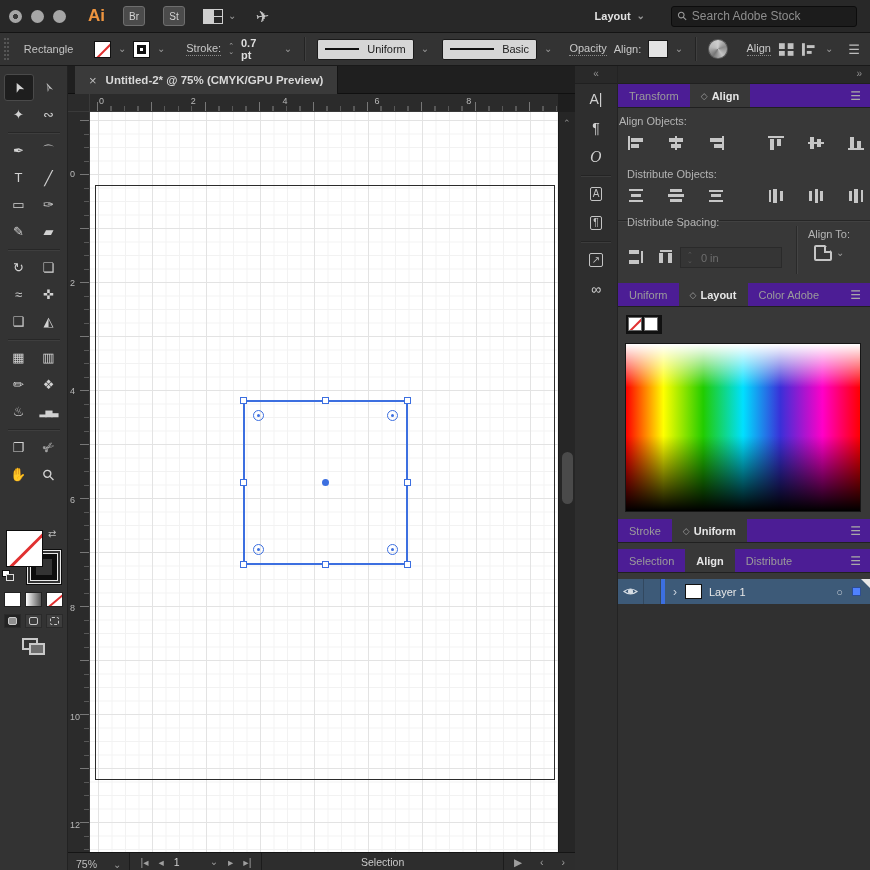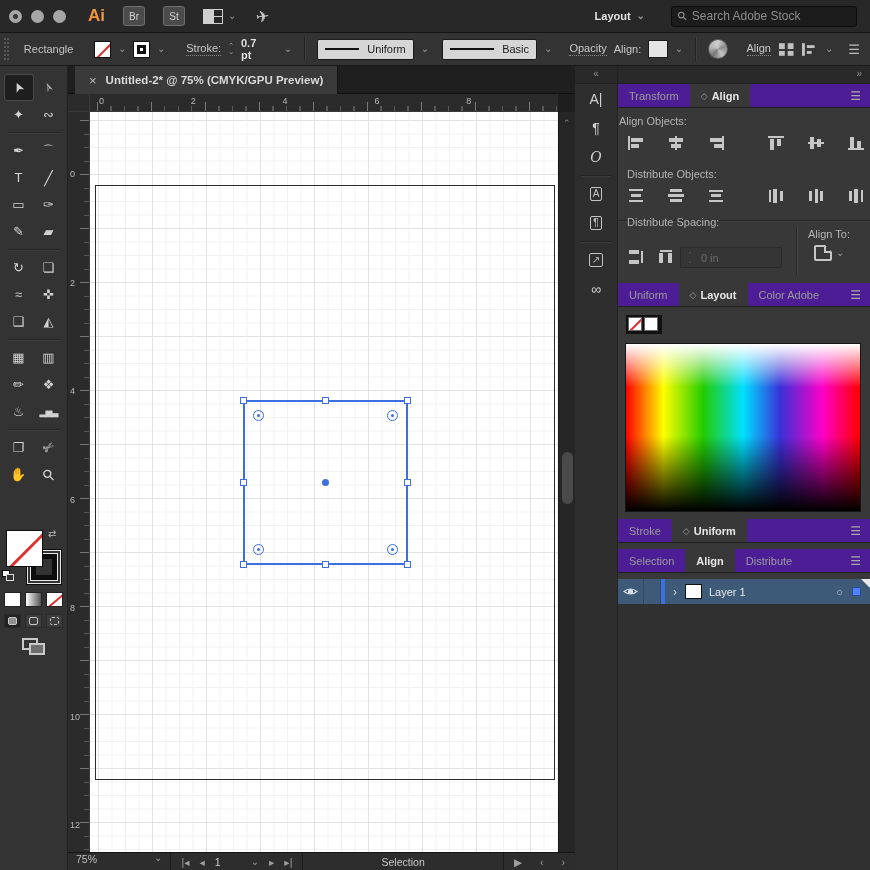--- a/index.html
+++ b/index.html
@@ -125,21 +125,21 @@
 .cw:before{content:"";position:absolute;left:50%;top:50%;width:3px;height:3px;margin:-1.5px;background:#3c6fe0;border-radius:50%}
 .cw-tl{left:8px;top:8px}.cw-tr{right:8px;top:8px}.cw-bl{left:8px;bottom:8px}.cw-br{right:8px;bottom:8px}
 #cdot{position:absolute;left:50%;top:50%;width:7px;height:7px;margin:-3.5px;background:#3c6fe0;border-radius:50%}
 #vscroll{position:absolute;left:558px;top:112px;width:17px;height:740px;background:#262626;border-left:1px solid #1a1a1a}
 #vscroll .up{position:absolute;left:4px;top:6px;color:#8d8d8d;font-size:9px}
 #vthumb{position:absolute;left:3px;top:340px;width:11px;height:52px;background:#4a4a4a;border-radius:6px}
 
 
 #statusbar{position:absolute;left:68px;top:852px;width:507px;height:18px;background:#2d2d2d;border-top:1px solid #151515;
   display:flex;align-items:center;color:#bdbdbd;font-size:10.5px}
-#statusbar .zoombox{display:flex;align-items:flex-start;gap:57px;padding:0 8px;border-right:1px solid #1c1c1c;height:100%}
+#statusbar .zoombox{display:flex;align-items:flex-end;gap:16px;padding:0 8px;border-right:1px solid #1c1c1c;height:100%}
 .navgrp{display:flex;align-items:center;gap:10px;padding:0 10px;height:100%;border-right:1px solid #1c1c1c;color:#9f9f9f}
 #abnum{min-width:26px;text-align:left;color:#d2d2d2}
 #selstate{flex:1;text-align:center;color:#c9c9c9}
 .sbend{display:flex;align-items:center;gap:18px;padding:0 10px;height:100%;border-left:1px solid #1c1c1c;color:#9f9f9f}
 
 
 #strip{position:absolute;left:575px;top:66px;width:43px;height:804px;background:#2e2e2e;border-right:1px solid #232323}
 #striphead{height:18px;background:#292929;border-bottom:1px solid #202020;color:#8f8f8f;text-align:center;font-size:10px;line-height:16px}
 .sico{height:29px;display:flex;align-items:center;justify-content:center;color:#d0d0d0;font-size:14px}
 .sico.small{font-size:12px;color:#c4c4c4}

